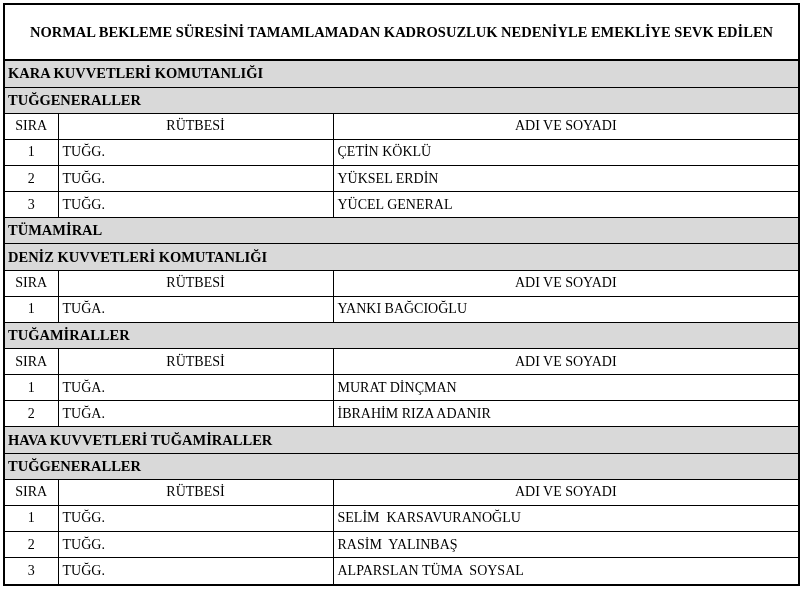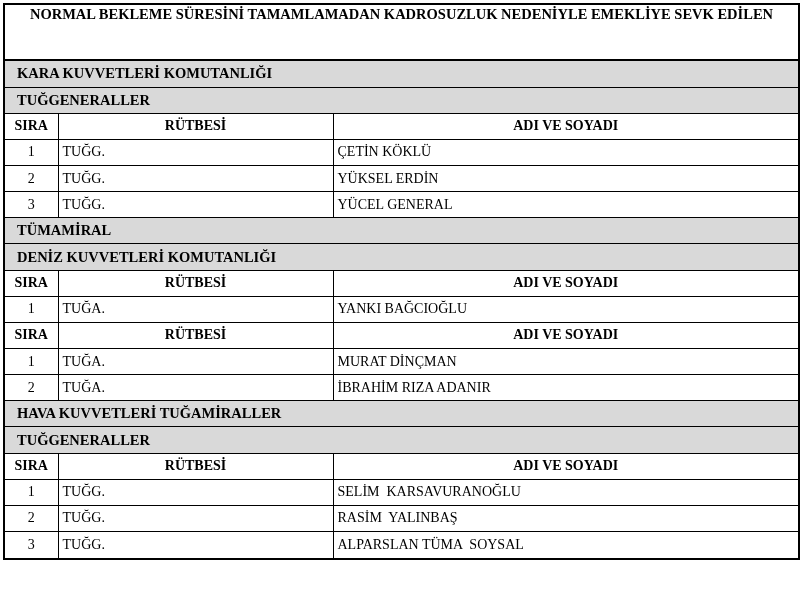--- a/index.html
+++ b/index.html
@@ -1,26 +1,26 @@
 <!DOCTYPE html>
 <html><head>
 <meta charset="utf-8">
 <style>
   html, body { margin: 0; padding: 0; background: #ffffff; }
   body { width: 805px; height: 614px; position: relative; overflow: hidden; font-family: "Liberation Serif", serif; color: #000; }
   .doc { position: absolute; left: 3px; top: 3px; width: 797px; border: 2px solid #000; box-sizing: border-box; }
-  .title { height: 54px; display: flex; flex-direction: column; align-items: center; justify-content: flex-start; font-weight: bold; font-size: 14.5px; line-height: 18px; text-align: center; border-bottom: 2px solid #000; }
+  .title { height: 54px; display: flex; flex-direction: column; align-items: center; justify-content: center; font-weight: bold; font-size: 14.5px; line-height: 18px; text-align: center; border-bottom: 2px solid #000; }
   table { border-collapse: collapse; width: 100%; table-layout: fixed; }
   td { border: 1.5px solid #000; height: 26.15px; padding: 0 0 0 4px; font-size: 14px; box-sizing: border-box; vertical-align: middle; white-space: pre; }
   tr:first-child td { border-top: none; }
   tr td:first-child { border-left: none; }
   tr td:last-child { border-right: none; }
   tr:last-child td { border-bottom: none; }
-  .section td { background: #d9d9d9; font-weight: bold; font-size: 14.5px; padding-left: 12px; }
-  .head td { font-weight: bold; text-align: center; padding: 0; }
+  .section td { background: #d9d9d9; font-weight: bold; font-size: 14.5px; padding-left: 3px; }
+  .head td { font-weight: normal; text-align: center; padding: 0; }
   .row td.num { text-align: center; padding: 0; }
   col.c1 { width: 53px; } col.c2 { width: 275px; } col.c3 { width: auto; }
 </style>
 </head>
 <body>
 
 <div class="doc">
   <div class="title">
     <div>NORMAL BEKLEME SÜRESİNİ TAMAMLAMADAN KADROSUZLUK NEDENİYLE EMEKLİYE SEVK EDİLEN</div>
   </div>
@@ -68,20 +68,23 @@
       <tr class="head">
         <td>SIRA</td>
         <td>RÜTBESİ</td>
         <td>ADI VE SOYADI</td>
       </tr>
       <tr class="row">
           <td class="num">1</td>
           <td>TUĞA.</td>
           <td>YANKI BAĞCIOĞLU</td>
         </tr>
+      <tr class="section">
+          <td colspan="3">TUĞAMİRALLER</td>
+        </tr>
       <tr class="head">
         <td>SIRA</td>
         <td>RÜTBESİ</td>
         <td>ADI VE SOYADI</td>
       </tr>
       <tr class="row">
           <td class="num">1</td>
           <td>TUĞA.</td>
           <td>MURAT DİNÇMAN</td>
         </tr>

